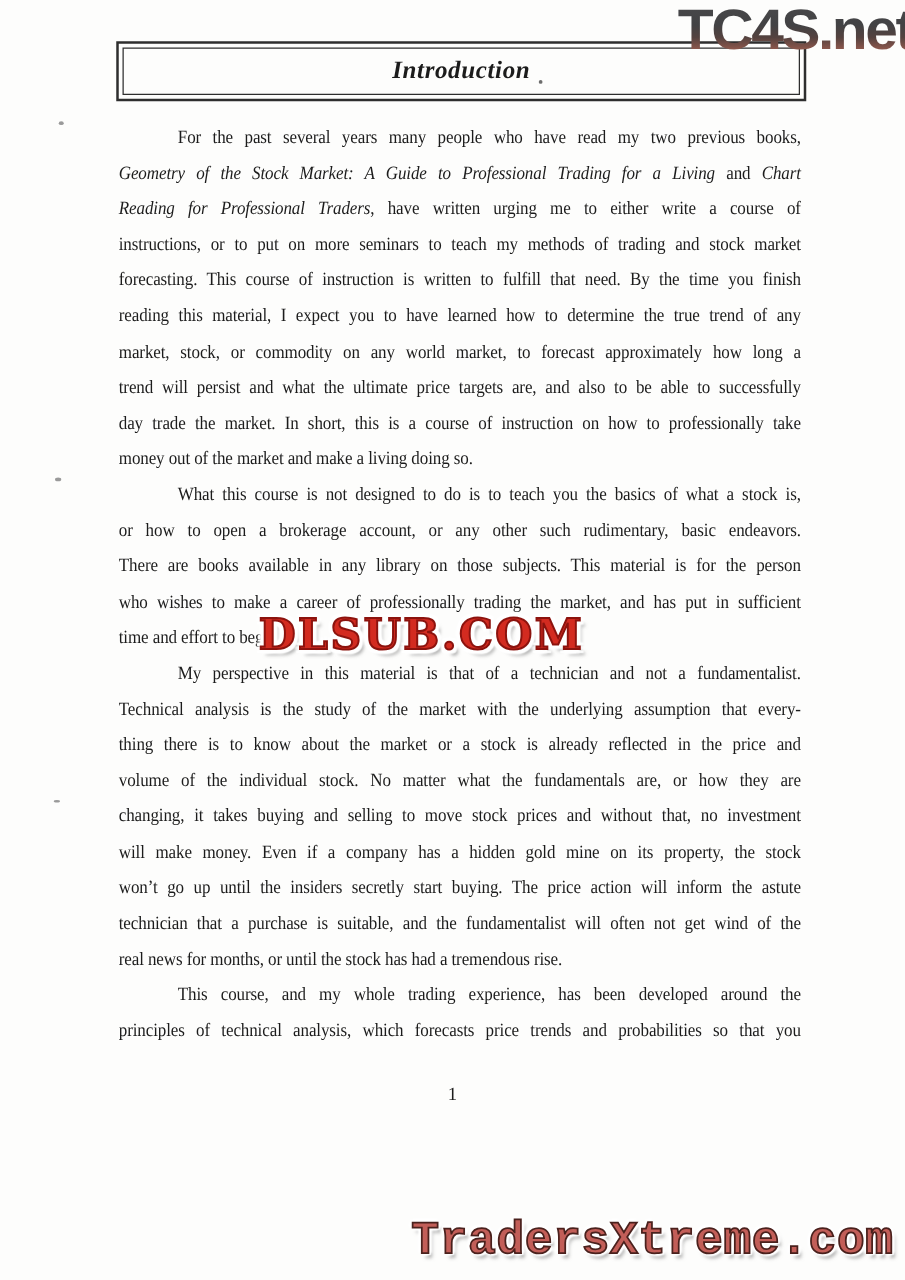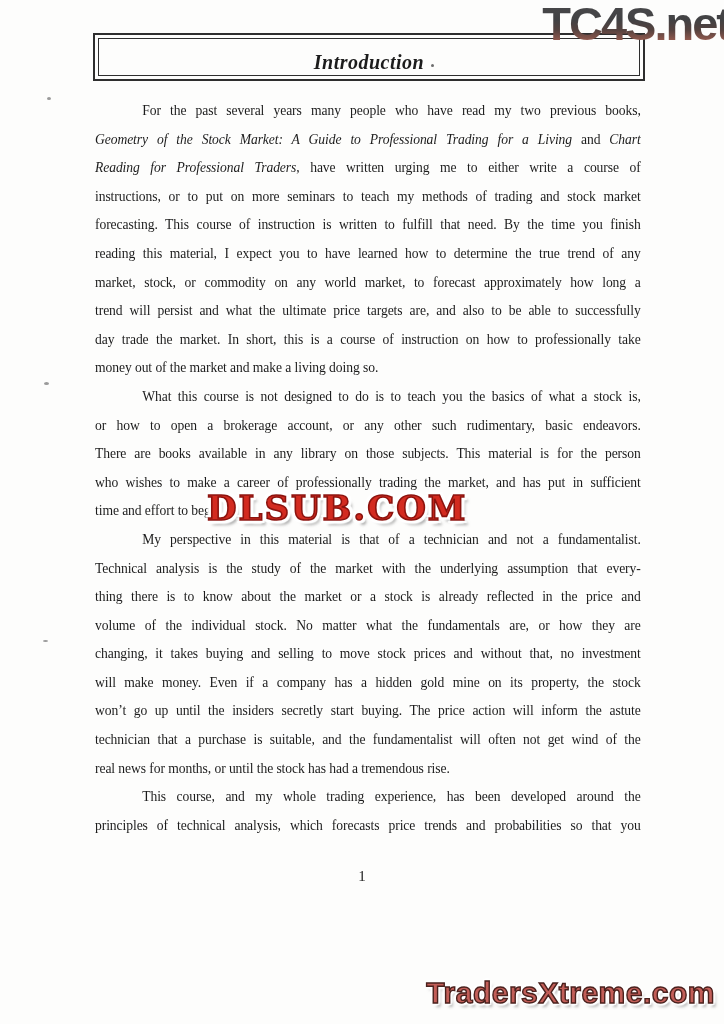--- a/index.html
+++ b/index.html
@@ -15,21 +15,21 @@
 
   
   .title-box {
     position:absolute; left:93px; top:33px;
     width:548px; height:44px;
     border:2px solid #2e2e2e;
   }
   .title-box-inner {
     position:absolute; inset:3px;
     border:1px solid #2e2e2e;
-    display:flex; align-items:flex-end; justify-content:center;
+    display:flex; align-items:center; justify-content:center;
   }
   .title {
     font-family:"Liberation Serif", serif;
     font-weight:bold; font-style:italic;
     font-size:20px; letter-spacing:0.5px;
     transform:translateY(-1px);
   }
 
   
   .doc-body {
@@ -74,22 +74,22 @@
     text-shadow:
       -4px 0 2px #ffffff, 4px 0 2px #ffffff,
       0 -4px 2px #ffffff, 0 4px 2px #ffffff,
       -3px -3px 1px #ffffff, 3px -3px 1px #ffffff,
       -3px 3px 1px #ffffff, 3px 3px 1px #ffffff,
       4px 5px 3px rgba(140,140,140,0.75);
     z-index:6;
   }
   .wm-bottom {
     position:absolute; top:973px; right:9px;
-    font-family:Liberation Sans, sans-serif;
-    font-weight:bold; font-size:30px; line-height:40px;
+    font-family:Liberation Mono, monospace;
+    font-weight:bold; font-size:37px; line-height:40px;
     letter-spacing:0.5px;
     color:#c25e58;
     -webkit-text-stroke:1.4px #4a211d;
     text-shadow:
       -3px 0 2px #ffffff, 3px 0 2px #ffffff,
       0 -3px 2px #ffffff, 0 3px 2px #ffffff,
       -2px -2px 1px #ffffff, 2px 2px 1px #ffffff,
       3px 4px 3px rgba(150,150,150,0.7);
     z-index:6;
   }

